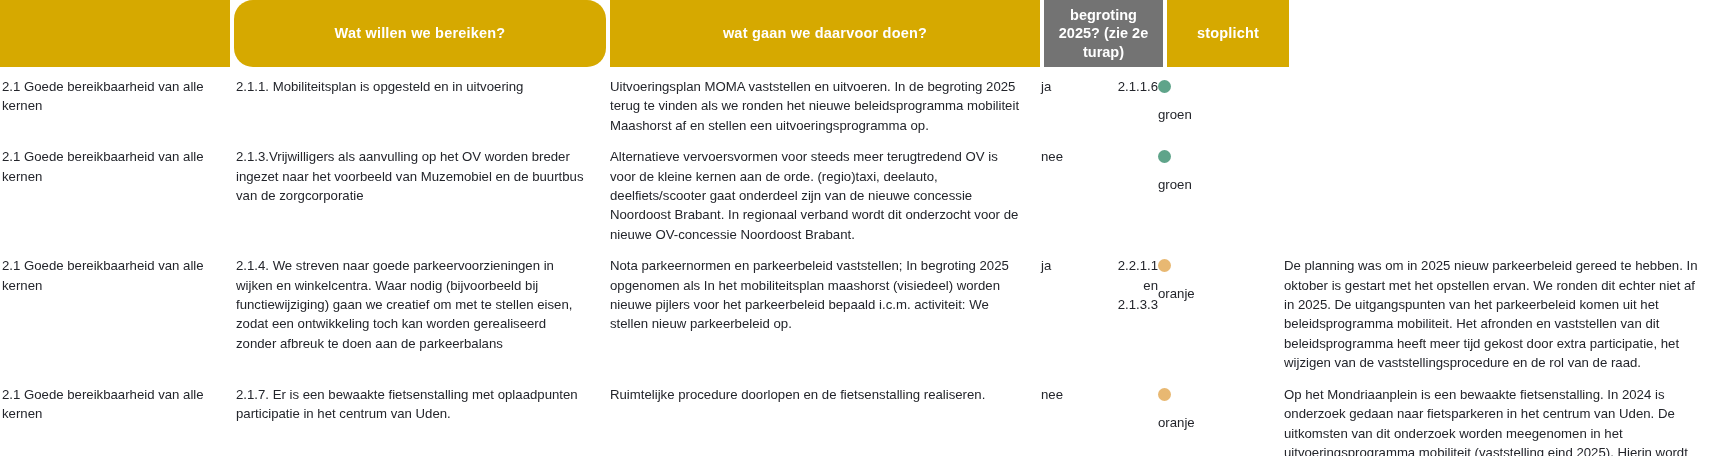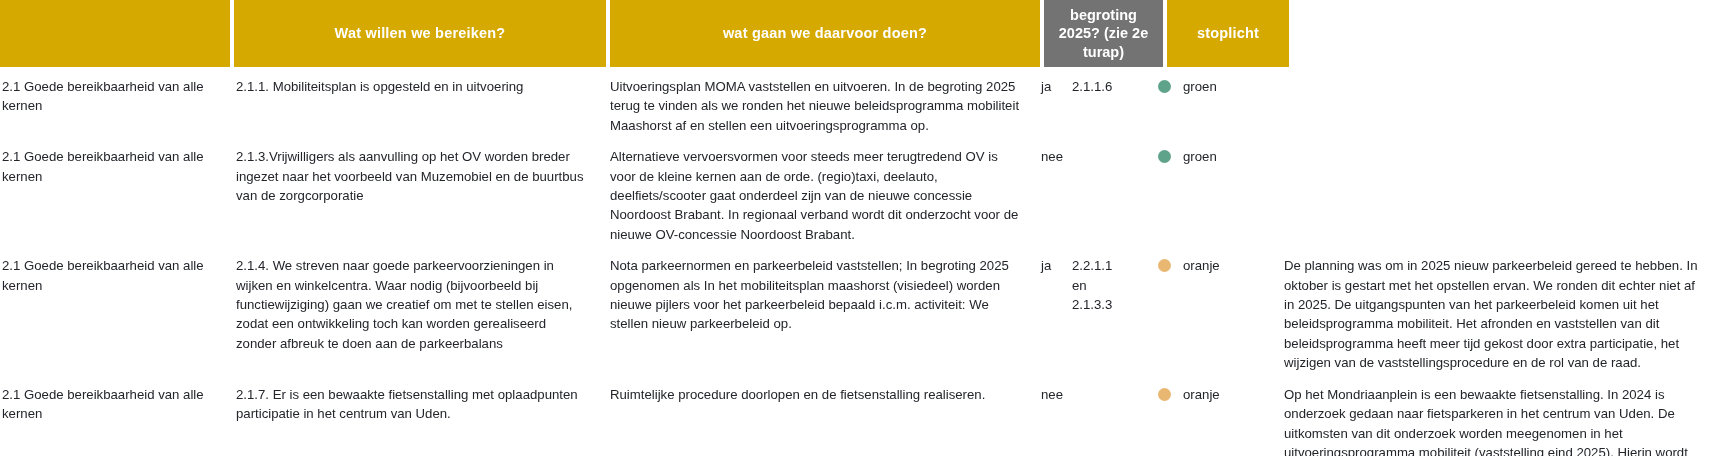--- a/index.html
+++ b/index.html
@@ -40,21 +40,21 @@
     justify-content: center;
     text-align: center;
     line-height: 1.28;
     box-sizing: border-box;
     padding: 2px 6px;
   }
   .th.blank { justify-content: flex-start; }
 
   
   .c-doel    { width: 232px; }
-  .c-willen  { width: 372px; }
+  .c-willen  { width: 372px; border-radius: 19px; }
   .c-doen    { width: 430px; }
   .c-stop    { width: 122px; }
   .c-toel    { width: 434px; }
 
   
   .th.c-doel   { width: 230px; }
   .th.c-willen { width: 372px; }
   .th.c-doen   { width: 430px; }
   .th.c-stop   { width: 122px; }
   .th.c-toel   { width: 434px; }
@@ -86,22 +86,22 @@
     color: #23252b;
   }
   .cell {
     box-sizing: border-box;
     padding: 0 10px 0 0;
   }
   .cell.doel   { width: 232px; padding-left: 2px; }
   .cell.willen { width: 372px; padding-left: 4px; padding-right: 14px; }
   .cell.doen   { width: 430px; padding-left: 6px; padding-right: 14px; }
   .cell.beg    { width: 38px; text-align: left; padding-right: 0; padding-left: 7px; }
-  .cell.num    { width: 86px; text-align: left; padding: 0; }
-  .cell.stop   { width: 122px; padding: 0; display: flex; align-items: flex-start; gap: 12px; }
+  .cell.num    { width: 86px; text-align: right; padding: 0; }
+  .cell.stop   { width: 122px; padding: 0; display: flex; align-items: flex-start; gap: 12px; flex-direction: column; }
   .cell.toel   { width: 434px; padding-left: 4px; padding-right: 6px; }
 
   .dot {
     display: inline-block;
     width: 13px;
     height: 13px;
     border-radius: 50%;
     margin-top: 3px;
     flex: 0 0 auto;
   }

